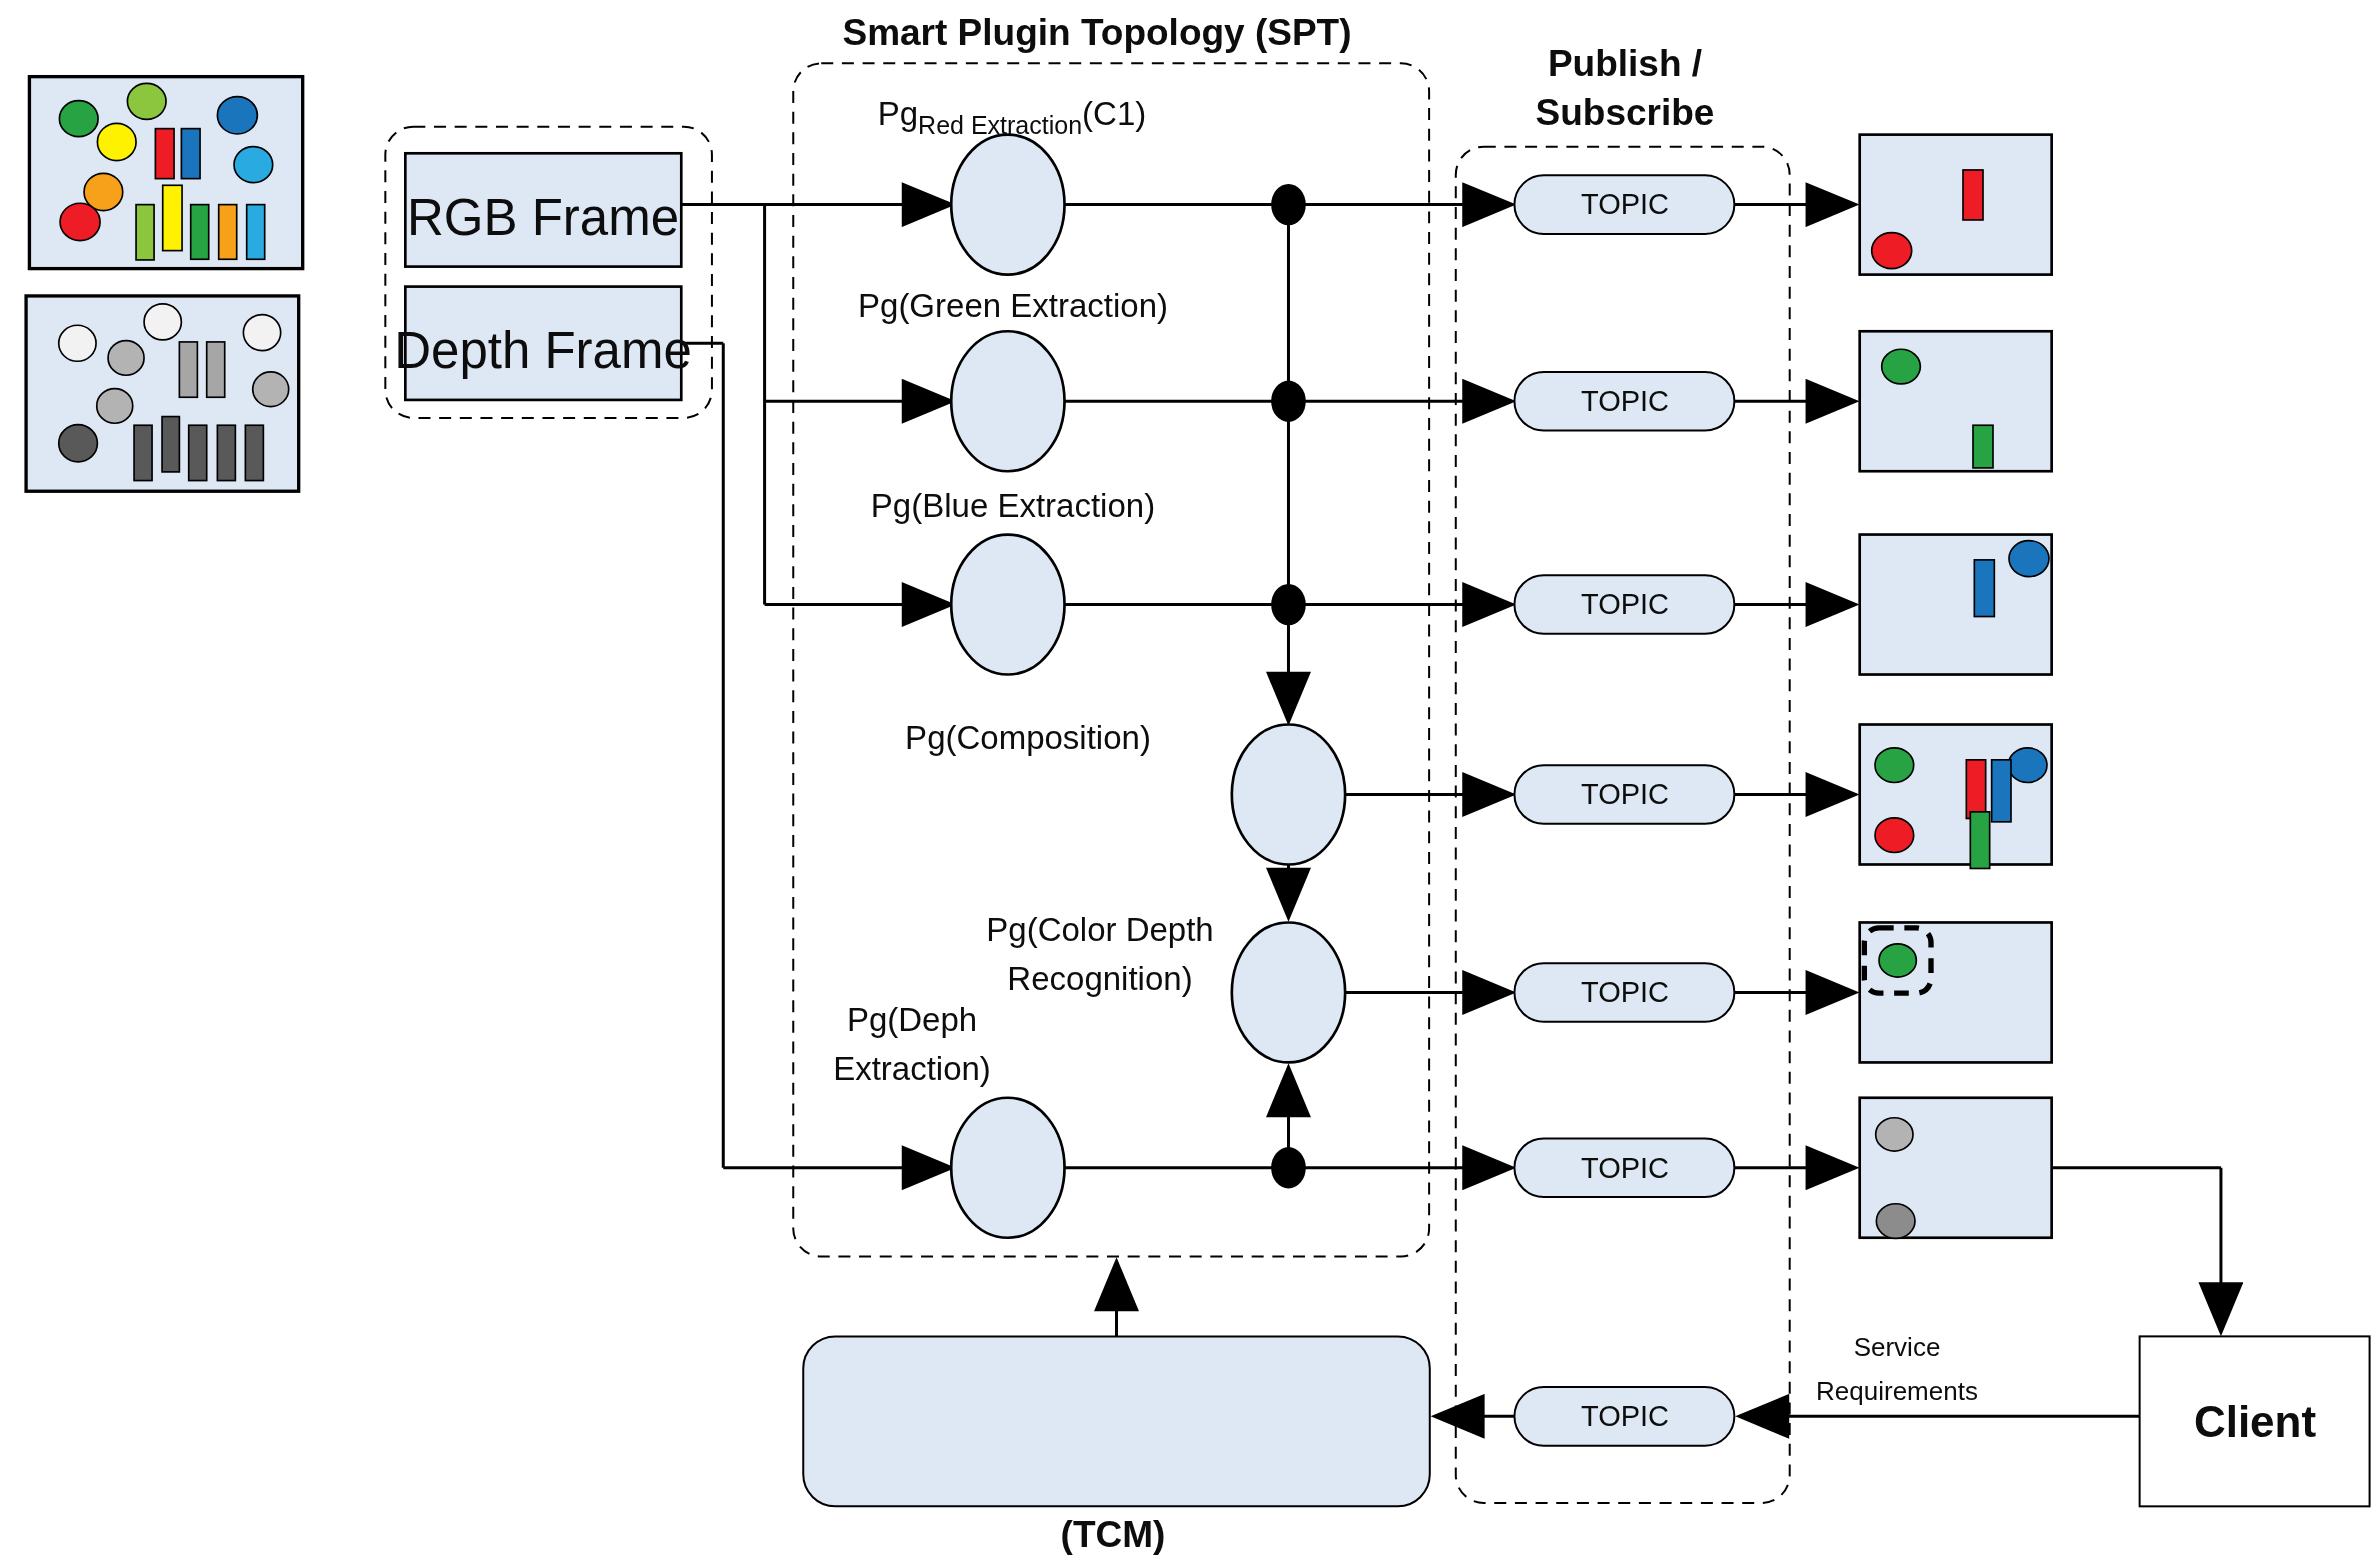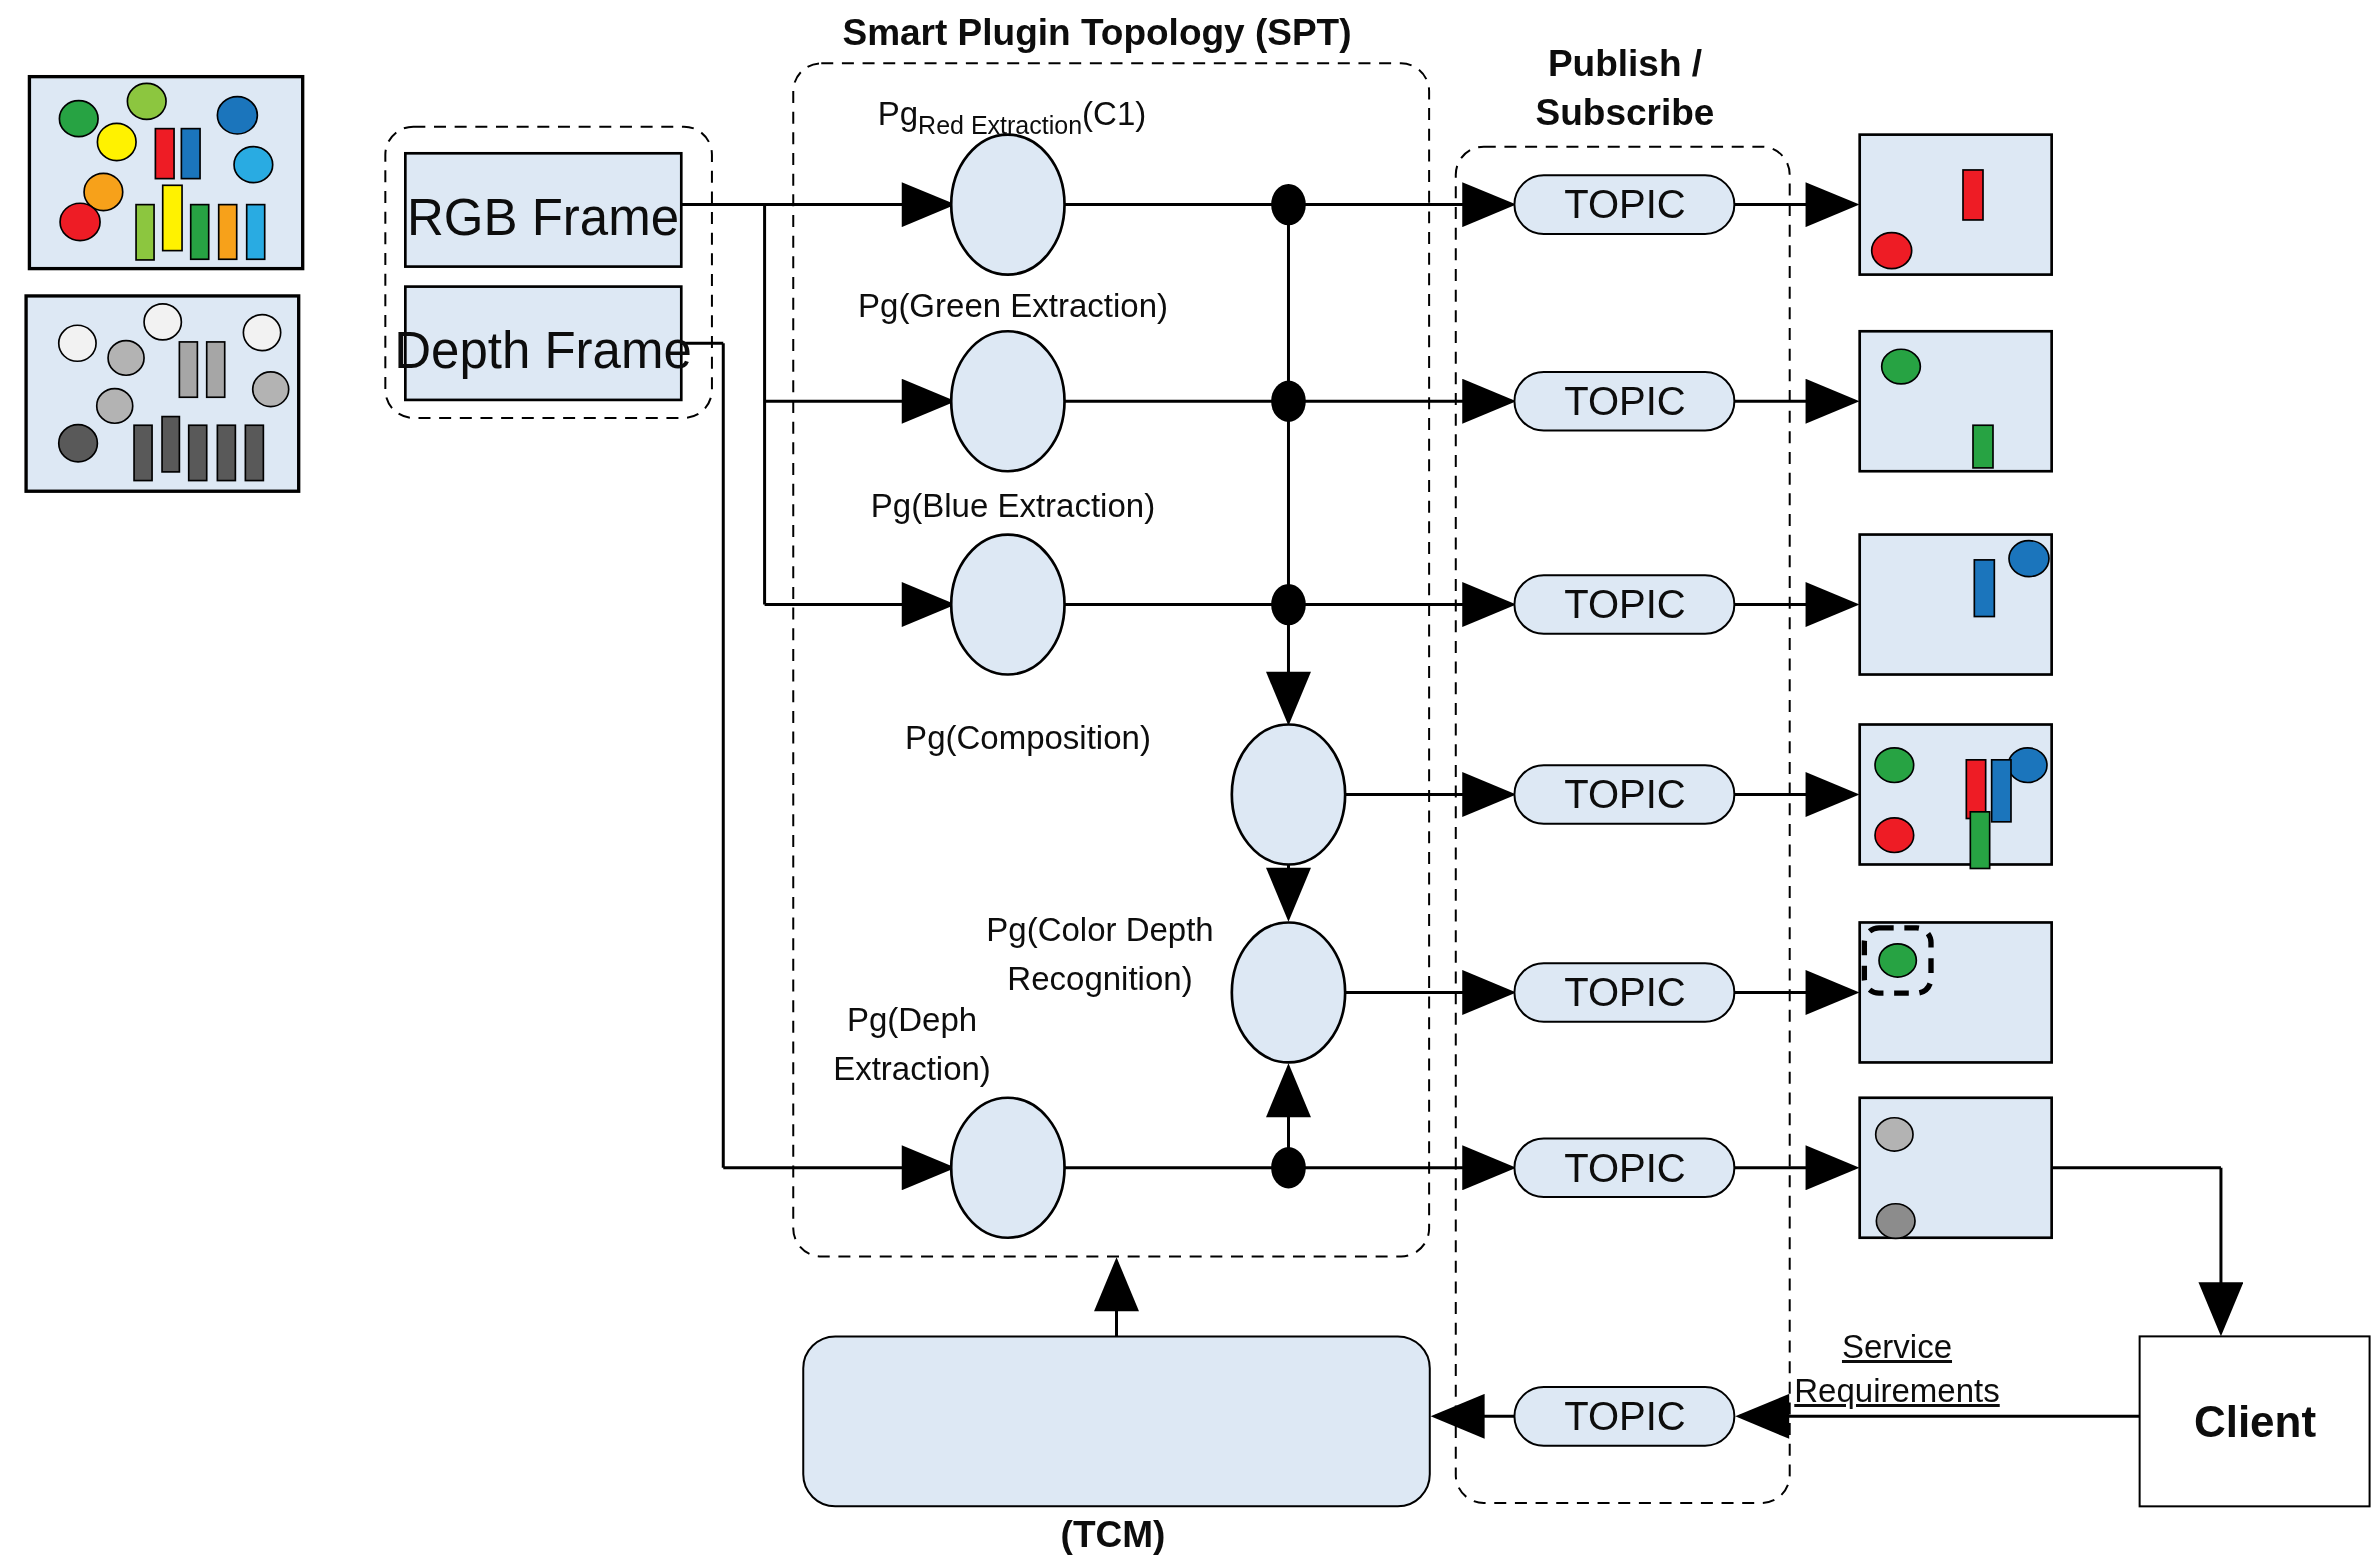--- a/index.html
+++ b/index.html
@@ -7,23 +7,23 @@
     position:relative;width:2377px;height:1559px;background:#ffffff;overflow:hidden;
     font-family:"Liberation Sans",sans-serif;color:#0d0d0d;
   }
   .stage svg{position:absolute;left:0;top:0;}
   .lbl{position:absolute;transform:translateX(-50%);text-align:center;white-space:nowrap;line-height:1.3;}
   .b{font-weight:bold;}
   .f-title{font-size:37px;}
   .f-frame{font-size:51px;}
   .f-pg{font-size:33px;}
   .f-client{font-size:44px;}
-  .f-svc{font-size:33px;line-height:44px;text-decoration:underline;}
+  .f-svc{font-size:26px;line-height:44px;}
   .two{line-height:49px;}
-  .topic-lbl{position:absolute;width:220px;height:46px;line-height:59px;text-align:center;font-size:40px;transform:none;}
+  .topic-lbl{position:absolute;width:220px;height:46px;line-height:59px;text-align:center;font-size:29px;transform:none;}
   .sub{font-size:25px;vertical-align:-9.3px;}
 </style>
 </head>
 <body>
 
 <div class="stage">
 
 <svg width="2377" height="1559" viewBox="0 0 3566 2339">
   <defs>
     <marker id="arr" viewBox="0 0 12 10" refX="11" refY="5" markerWidth="19" markerHeight="15" orient="auto-start-reverse" markerUnits="strokeWidth">

